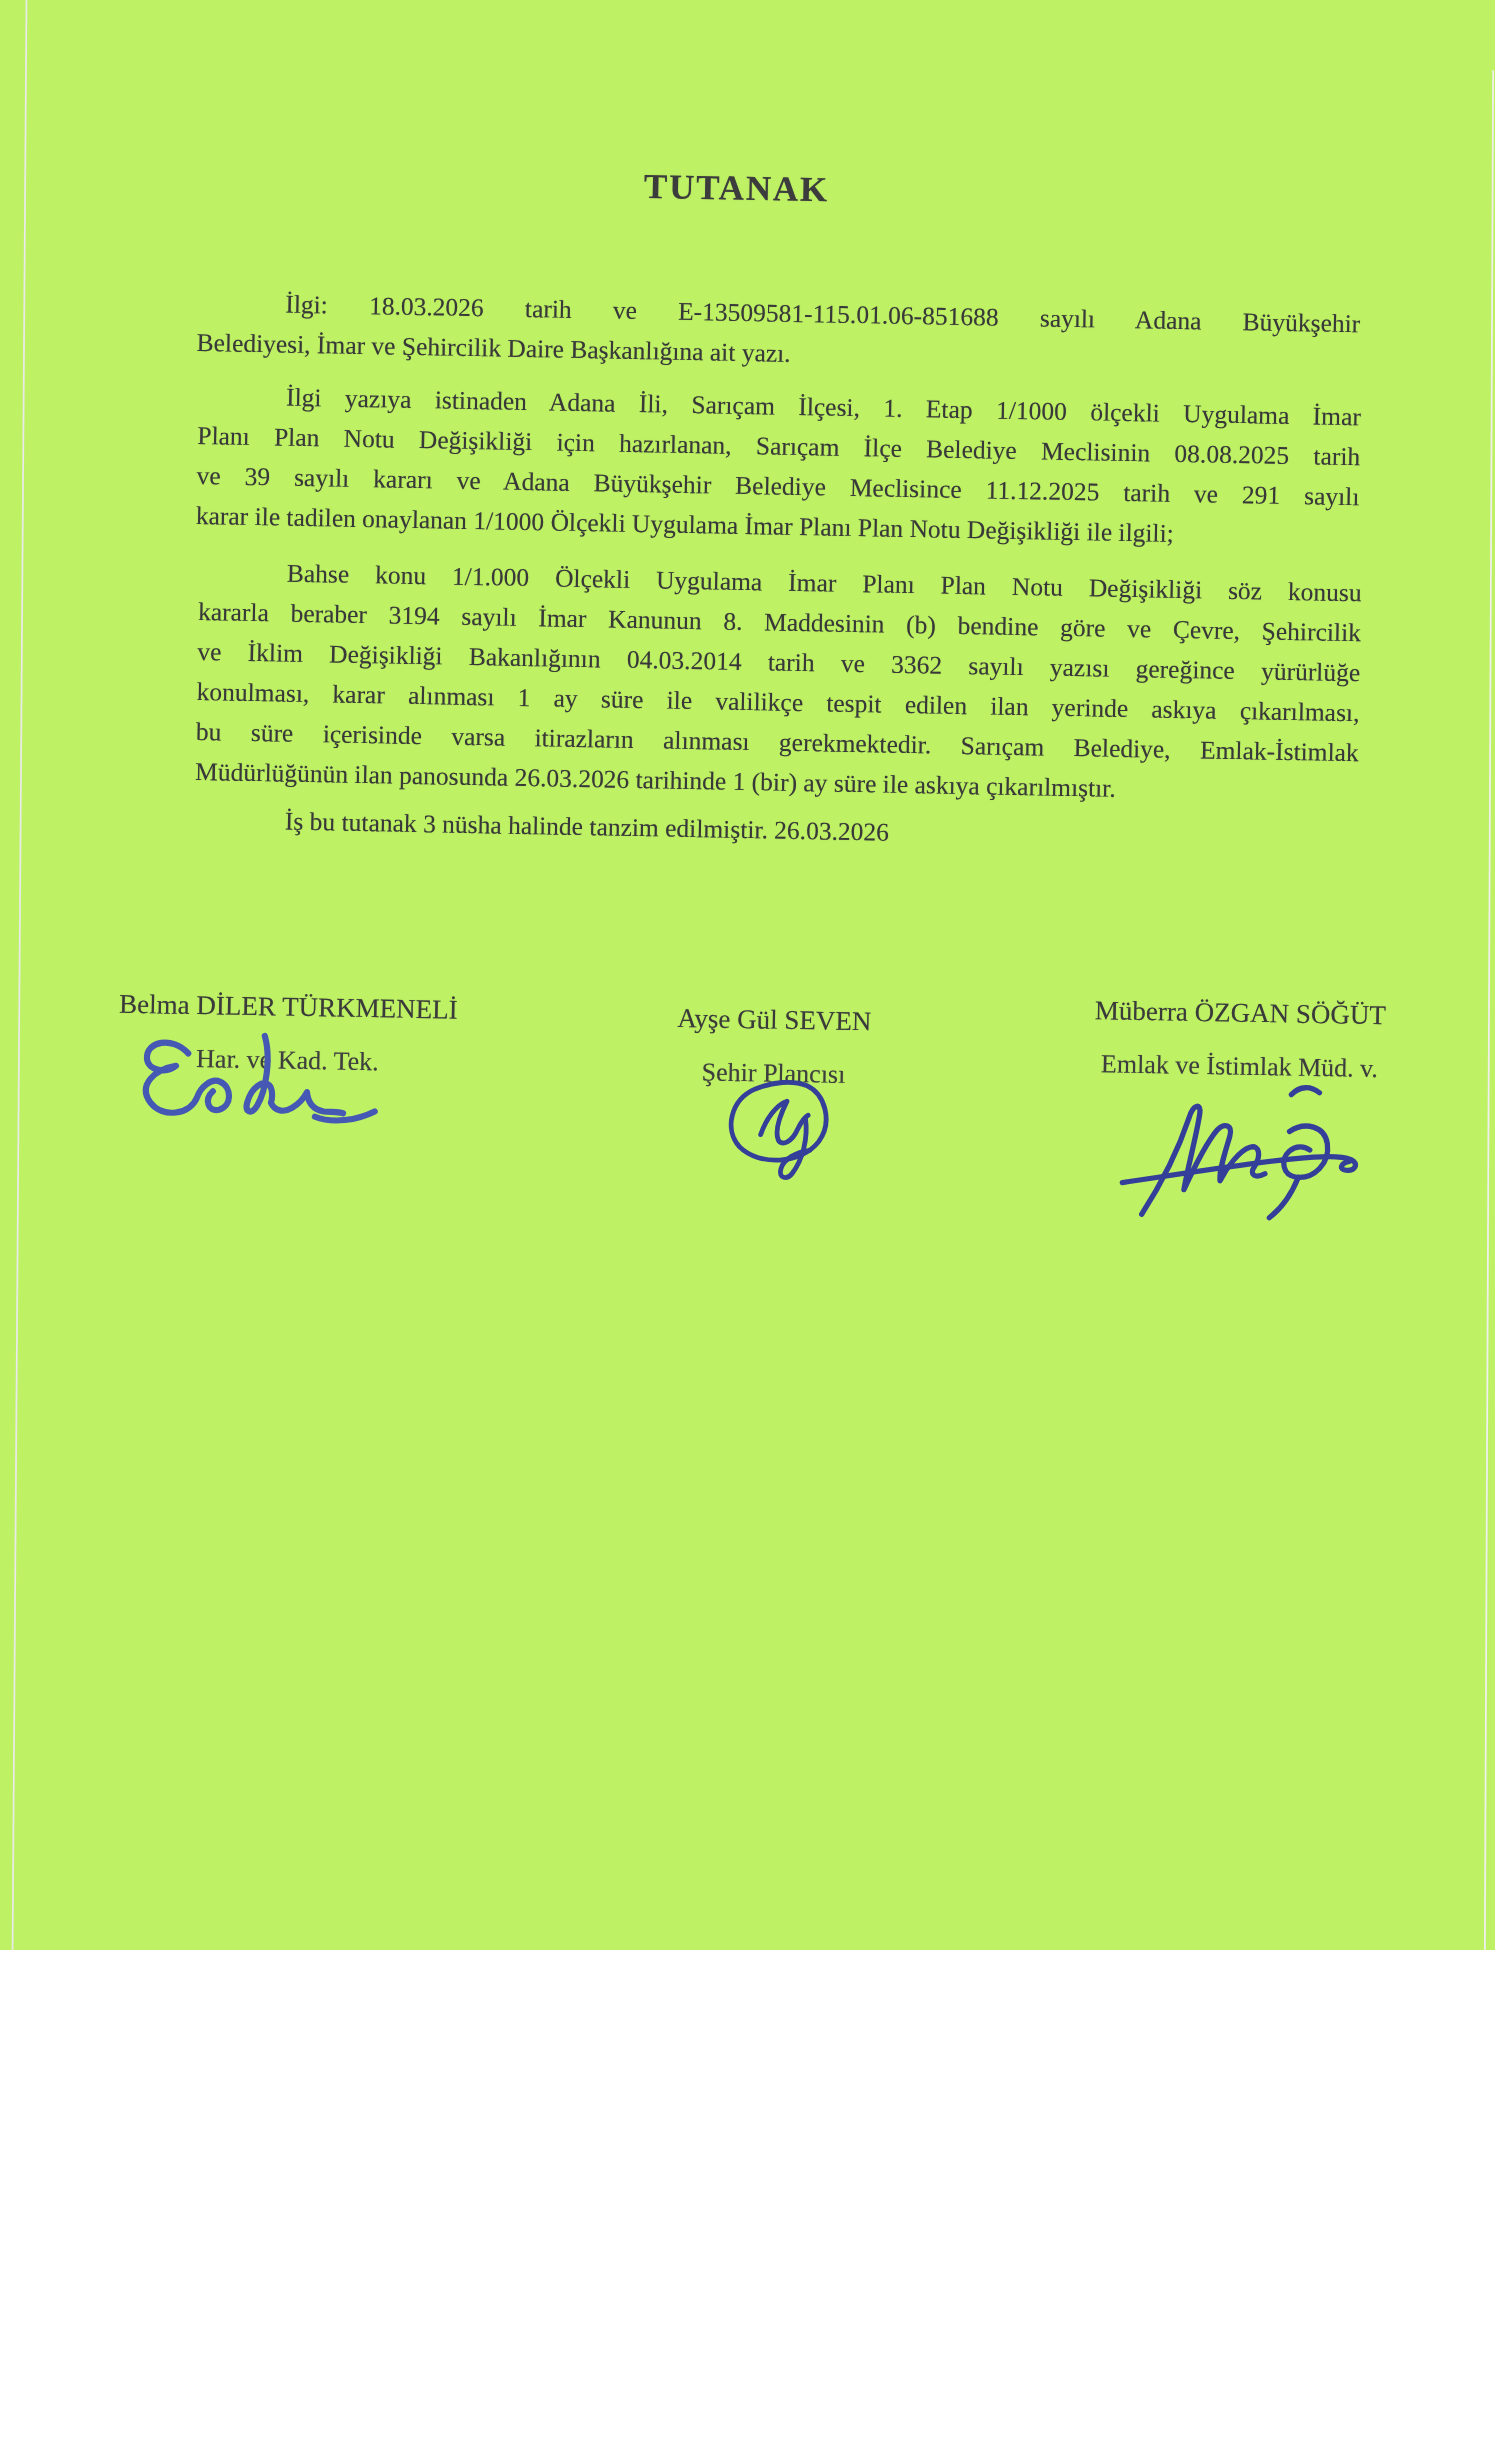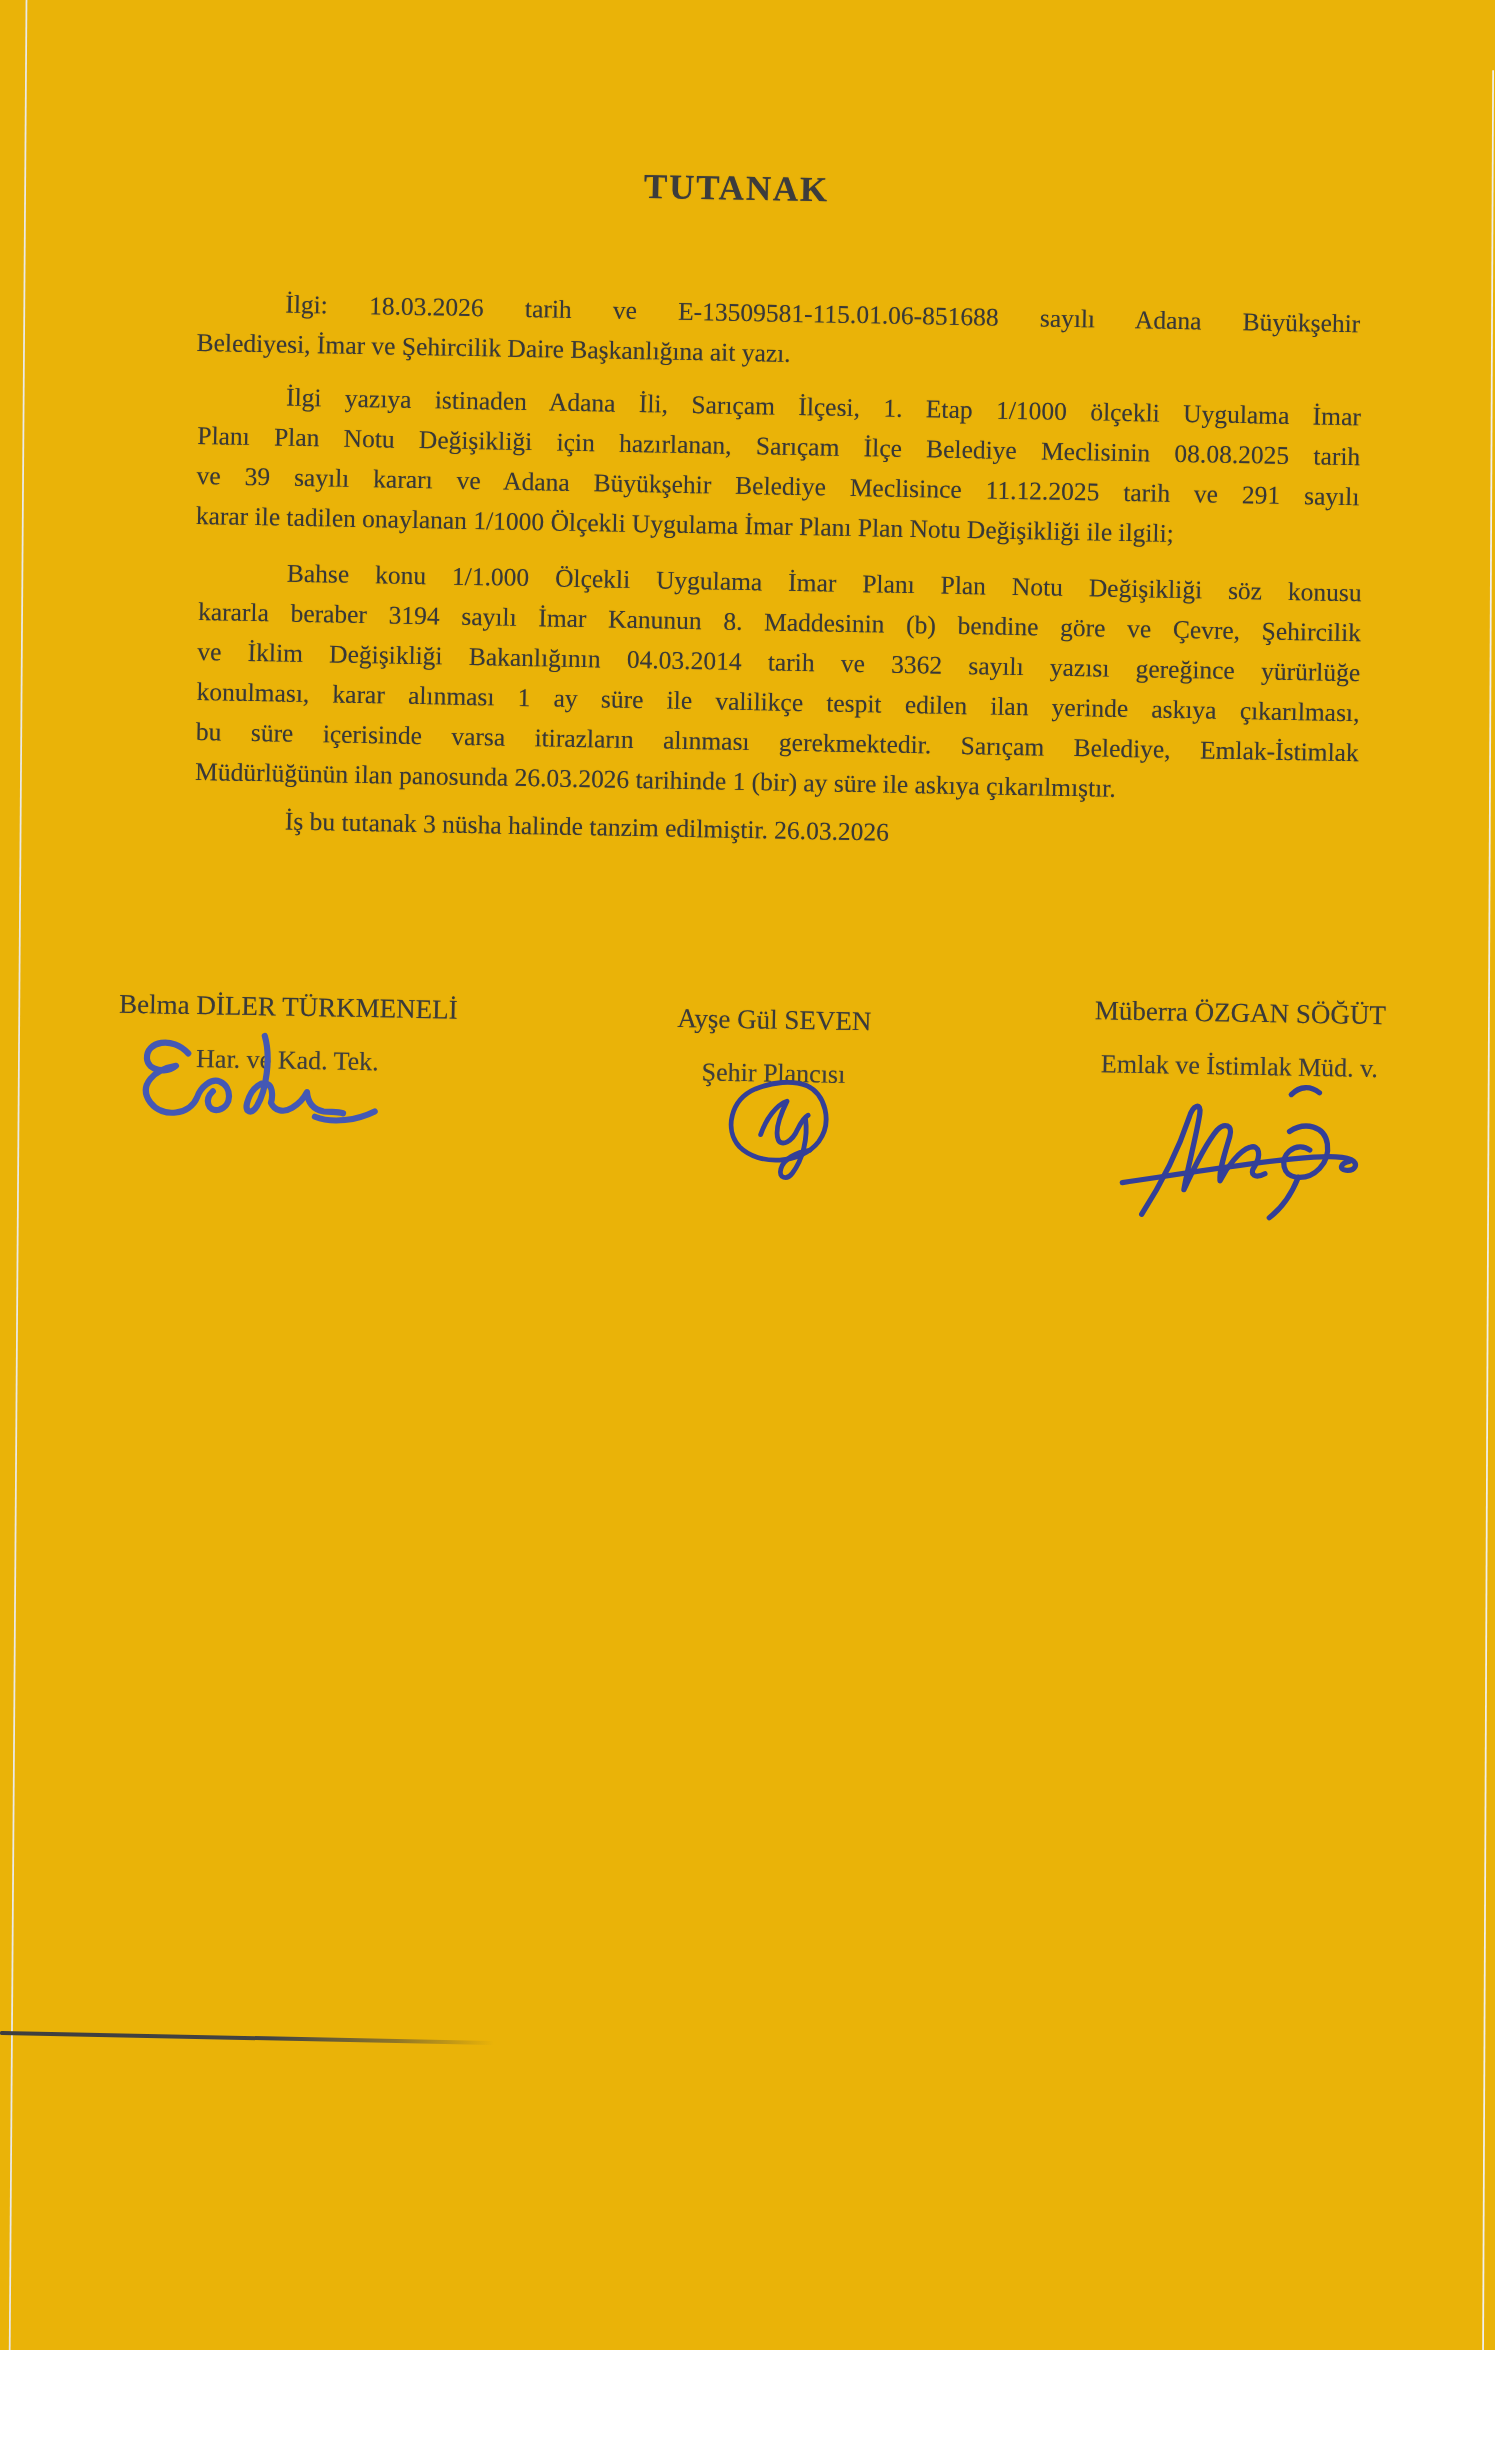--- a/index.html
+++ b/index.html
@@ -1,19 +1,19 @@
 <!DOCTYPE html>
 <html style="font-size:14px"><head>
 <meta charset="utf-8">
 <style>
   html,body { margin:0; padding:0; background:#ffffff; }
   .page {
     position:relative;
-    width:1495px; height:2350px;
-    background:#eab308;
+    width:1495px; height:1950px;
+    background:#bef264;
     overflow:hidden;
     font-family:"Liberation Serif","DejaVu Serif",serif;
     color:#383838;
   }
   
   .scan-edges { position:absolute; left:0; top:0; width:1495px; height:2462px; z-index:1; }
 
   .doc-title {
     position:absolute; left:644px; top:167px;
     font-size:35px; font-weight:bold; letter-spacing:1.8px;

